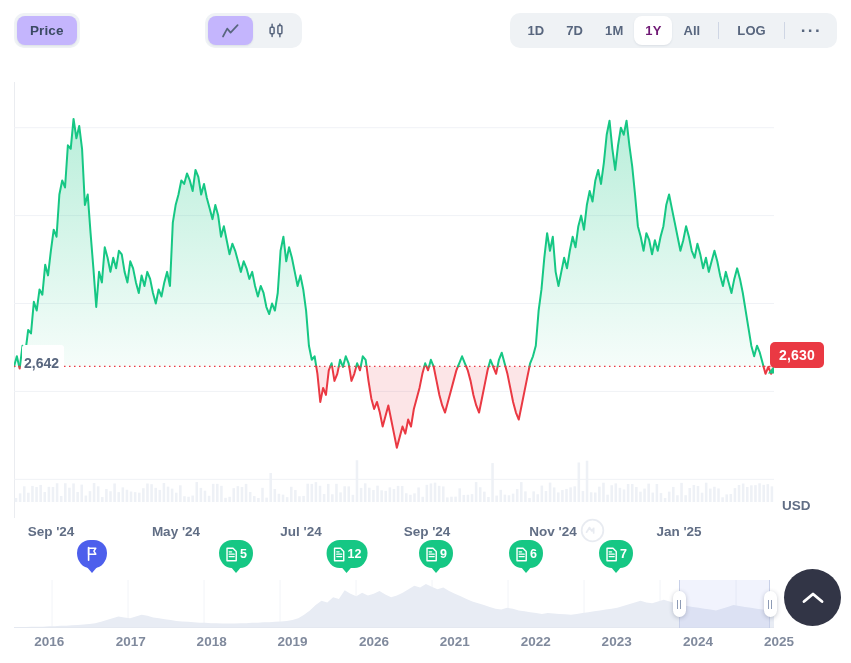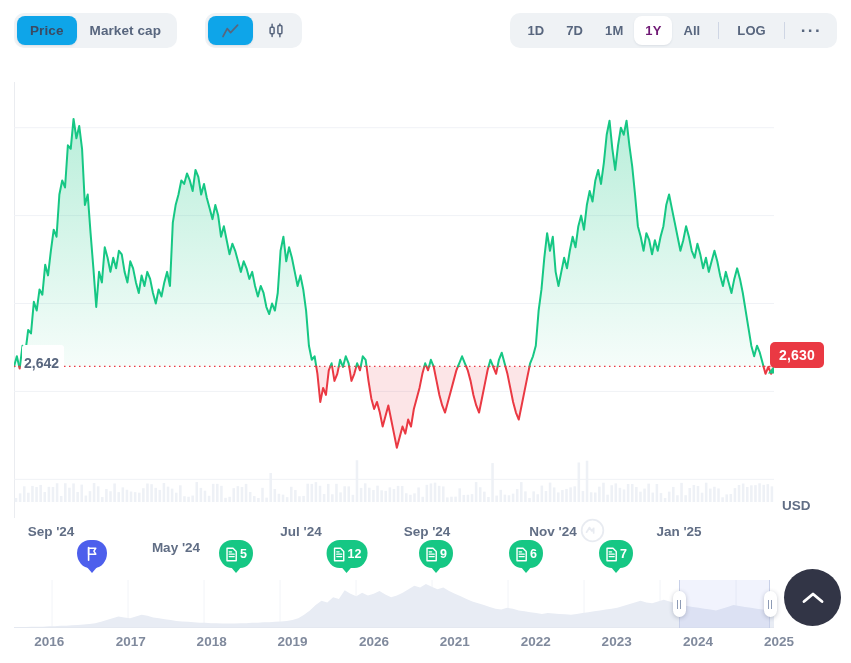--- a/index.html
+++ b/index.html
@@ -22,21 +22,21 @@
   .seg-track.type  { left: 205px; top: 13px; height: 35px; }
   .seg-track.right { right: 14px; top: 13px; height: 35px; padding: 3px 6px; }
 
   .seg {
     display: flex; align-items: center; justify-content: center;
     height: 29px; padding: 0 13px;
     font-size: 13.5px; font-weight: 700; color: #58667e;
     border-radius: 8px; cursor: pointer; white-space: nowrap;
     letter-spacing: .1px;
   }
-  .seg.active { background: #0ea5e9; color: #3b4a63;
+  .seg.active { background: #c4b5fd; color: #3b4a63;
     box-shadow: 0 1px 2px rgba(88,102,126,.13); }
 
   .seg.icon { padding: 0 14px; }
   .seg.icon svg { display: block; }
 
   .range-seg { padding: 0 11px; font-size: 13px; font-weight: 700; color: #58667e; }
   .range-seg.active { background:#fff; color:#701a75;
     box-shadow: 0 1px 2px rgba(88,102,126,.13); }
   .divider { width: 1px; height: 17px; background: #cfd6e4; margin: 0 7px; }
   .dots { display:flex; align-items:center; justify-content:center;
@@ -129,21 +129,20 @@
 </style>
 </head>
 <body>
 
 <div id="root">
 
   <div class="toolbar">
 
     <div class="seg-track left">
       <div class="seg active">Price</div>
-      <div class="seg">Market cap</div>
     </div>
 
     <div class="seg-track type">
       <div class="seg icon active">
         <svg width="17" height="14" viewBox="0 0 17 14" fill="none">
           <path d="M1 12.5 L5.2 4.6 L8.6 8.6 L15.6 1.2" stroke="#58667e" stroke-width="1.7" stroke-linecap="round" stroke-linejoin="round"></path>
         </svg>
       </div>
       <div class="seg icon">
         <svg width="18" height="15" viewBox="0 0 18 15" fill="none">
@@ -415,21 +414,21 @@
     </div>
   </div>
 
   <div class="base-label">2,642</div>
 
   <div class="usd">USD</div>
   <div class="price-badge">2,630</div>
 
   <div class="xlabels" id="xlabels">
       <div class="xlabel" style="left: 51px;">Sep '24</div>
-      <div class="xlabel" style="left: 176px; margin-top: 16px;">May '24</div>
+      <div class="xlabel" style="left: 176px;">May '24</div>
       <div class="xlabel" style="left: 301px;">Jul '24</div>
       <div class="xlabel" style="left: 427px; text-align: right;">Sep '24</div>
       <div class="xlabel" style="left: 553px;">Nov '24</div>
       <div class="xlabel" style="left: 679px;">Jan '25</div>
     </div>
 
   <div class="pins" id="pins">
       <div class="pin blue" style="left: 92px;">
         <svg width="14" height="16" viewBox="0 0 14 16">
           <path d="M3.6 1.6v12.6" stroke="#fff" stroke-width="1.6" stroke-linecap="round"></path>

